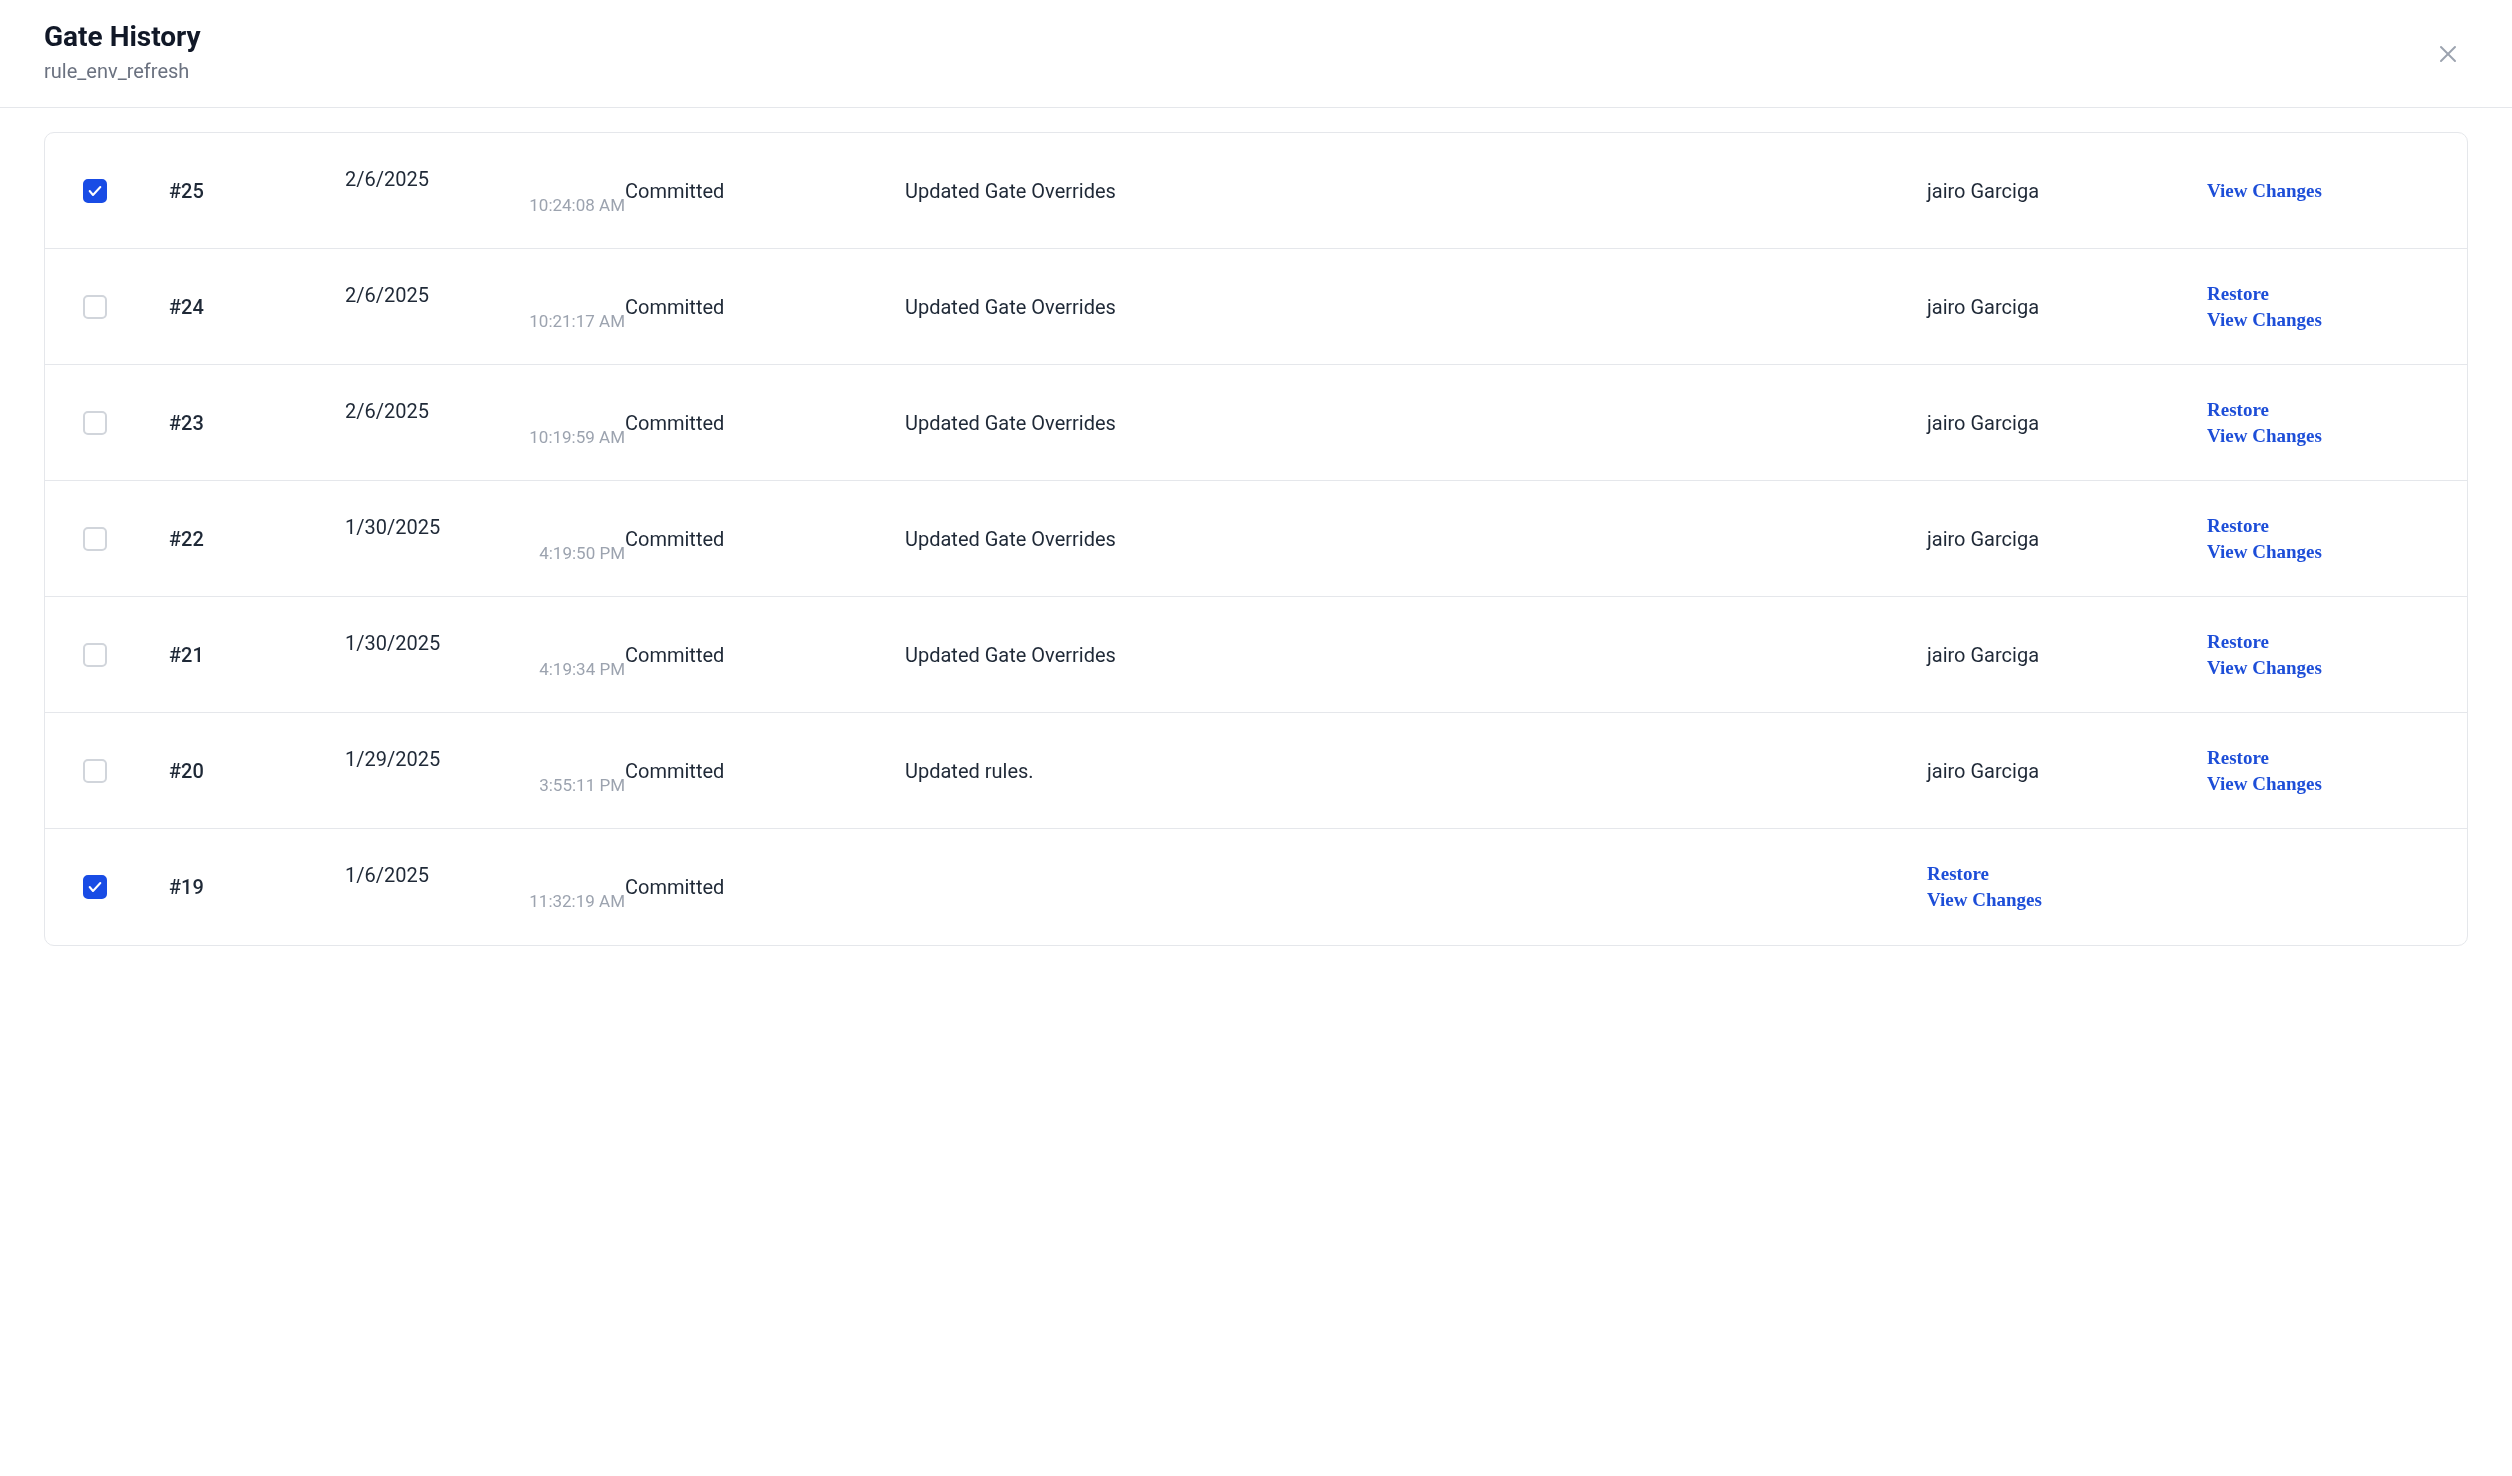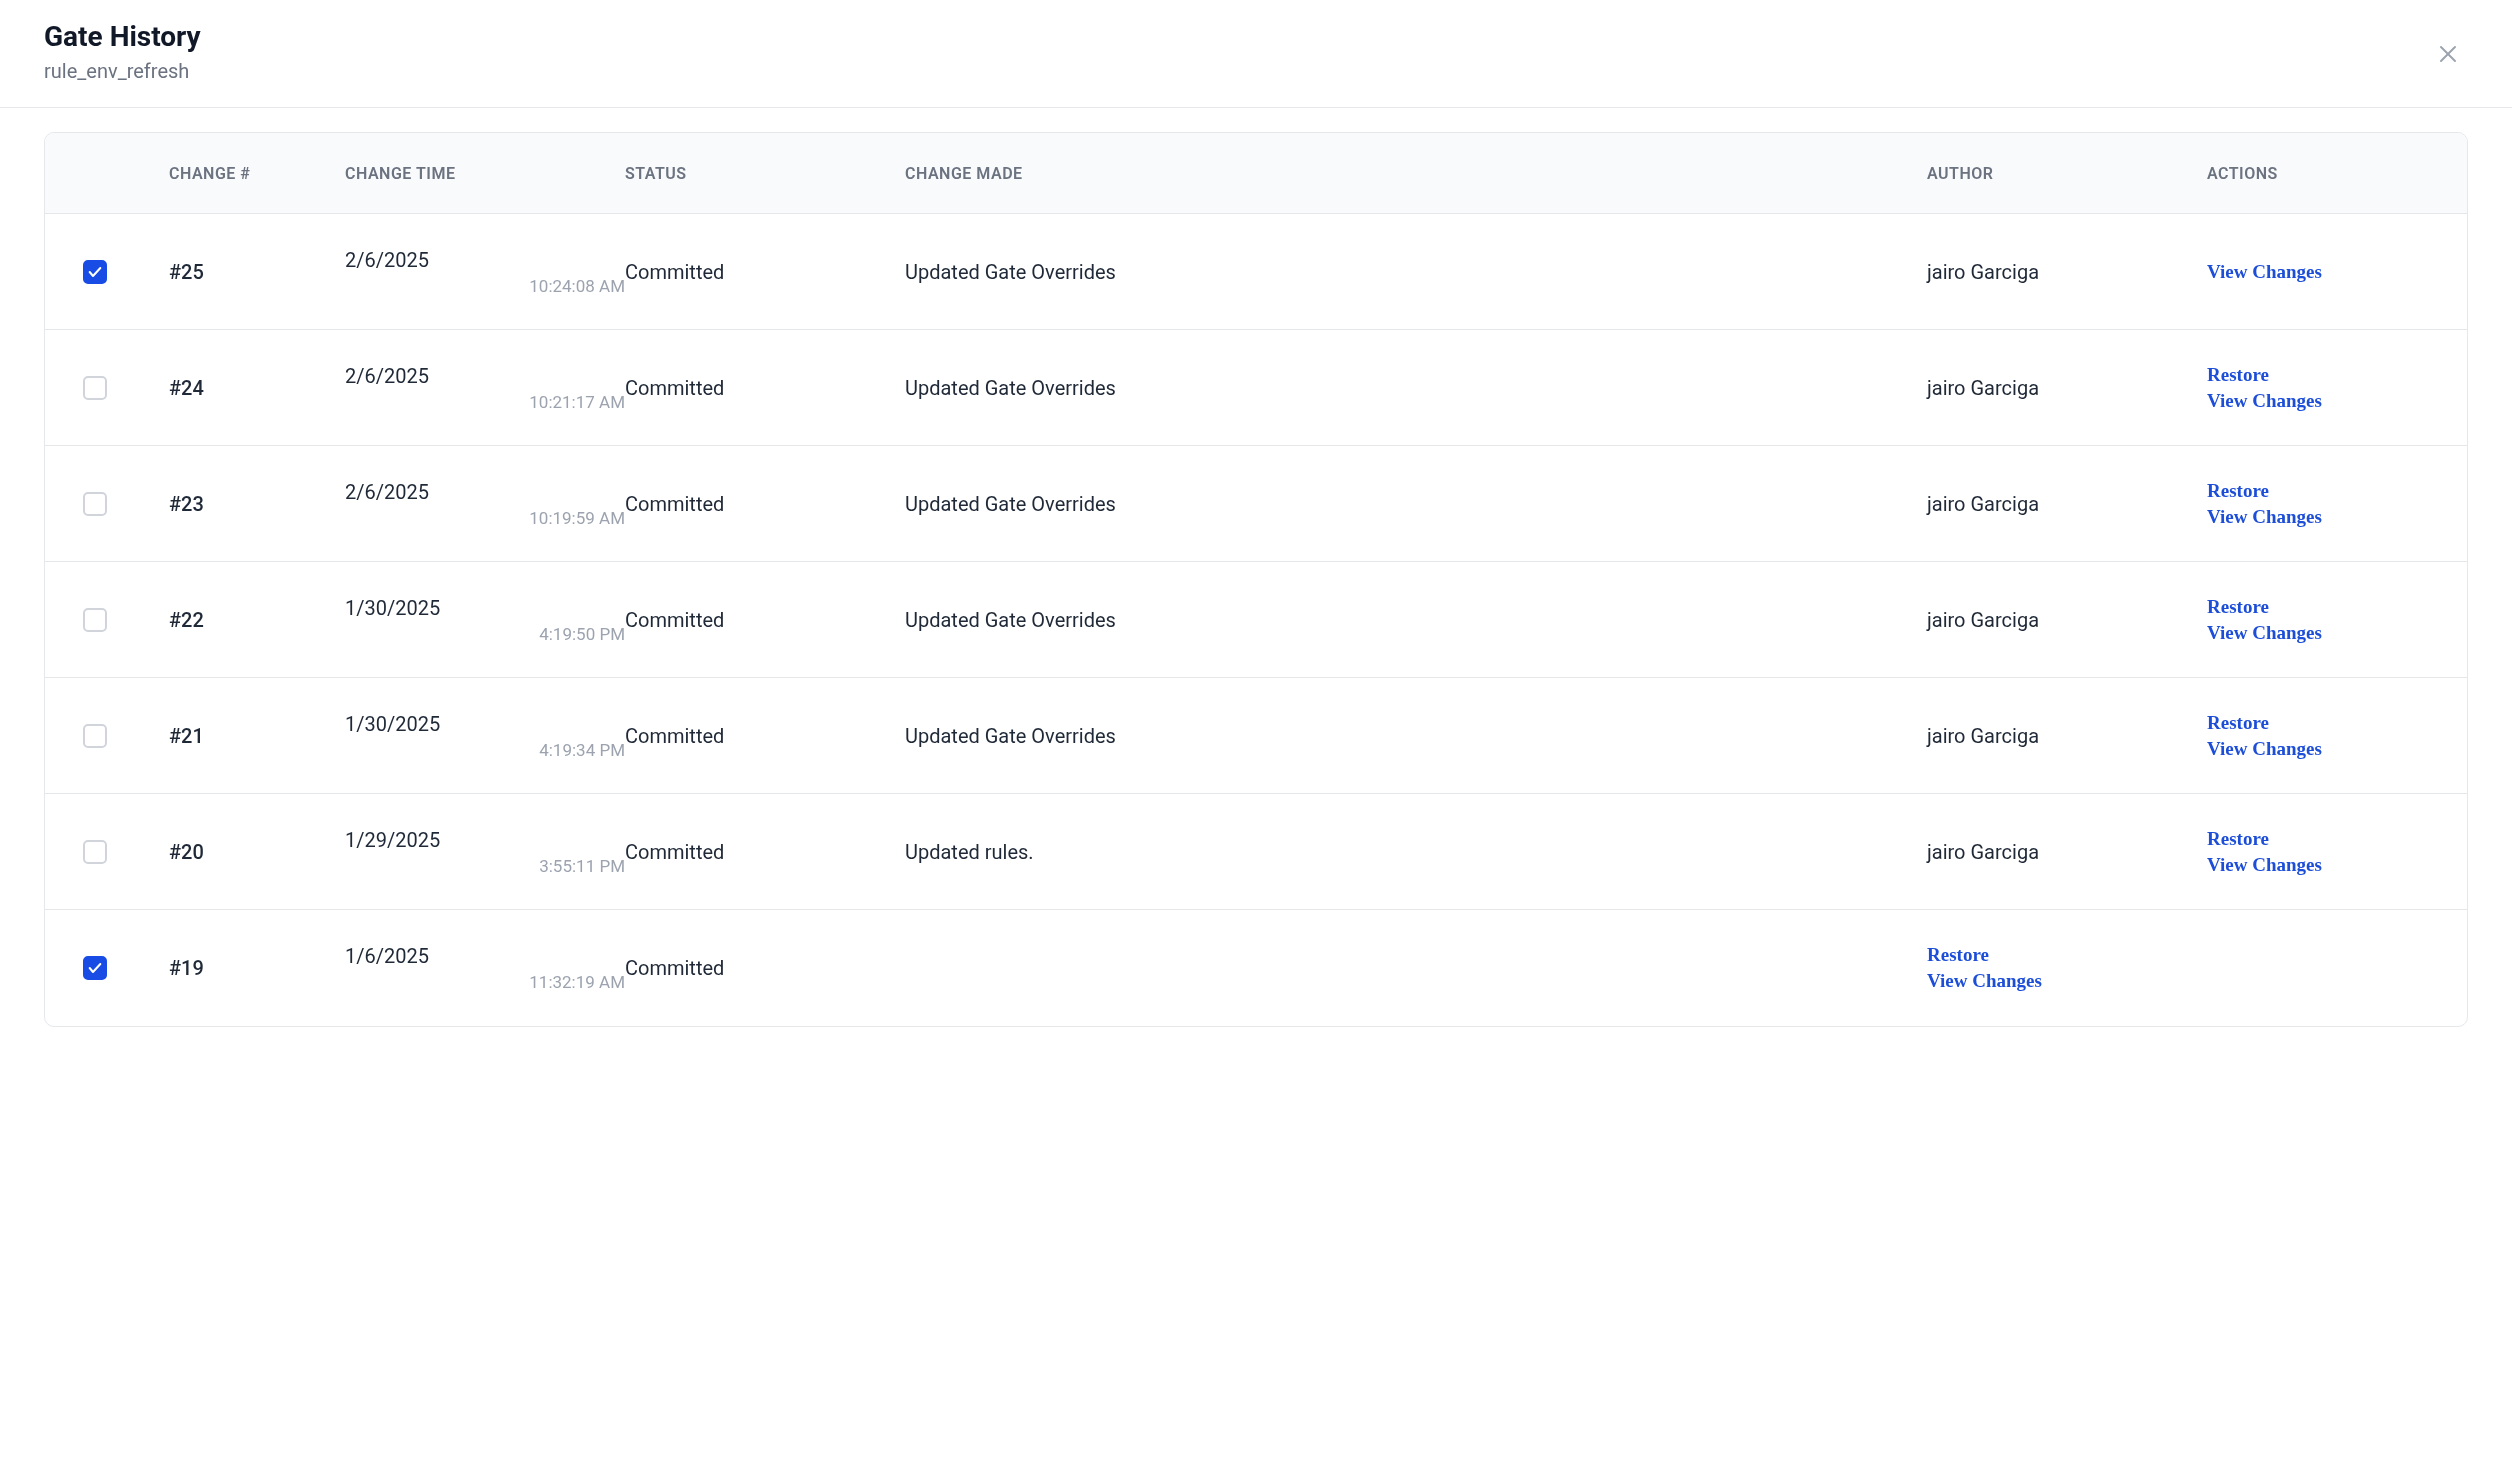--- a/index.html
+++ b/index.html
@@ -188,31 +188,20 @@
           <line x1="5" y1="5" x2="19" y2="19"></line>
           <line x1="19" y1="5" x2="5" y2="19"></line>
         </svg>
       </span>
     </button>
   </div>
 
   <div class="content">
 
     <div class="table">
-      <div class="thead">
-        <div class="tr">
-          <div class="th col-check"></div>
-          <div class="th col-change-num">CHANGE #</div>
-          <div class="th">CHANGE TIME</div>
-          <div class="th">STATUS</div>
-          <div class="th">CHANGE MADE</div>
-          <div class="th">AUTHOR</div>
-          <div class="th">ACTIONS</div>
-        </div>
-      </div>
       <div class="tbody" id="tbody">
           <div class="tr">
             <div class="td col-check">
               <div class="checkbox checked">
                 <svg viewBox="0 0 24 24" fill="none" stroke="currentColor" stroke-width="3" stroke-linecap="round" stroke-linejoin="round">
                   <polyline points="4 12 9 18 20 6"></polyline>
                 </svg>
               </div>
             </div>
             <div class="td col-change-num"><span class="change-num">#25</span></div>

